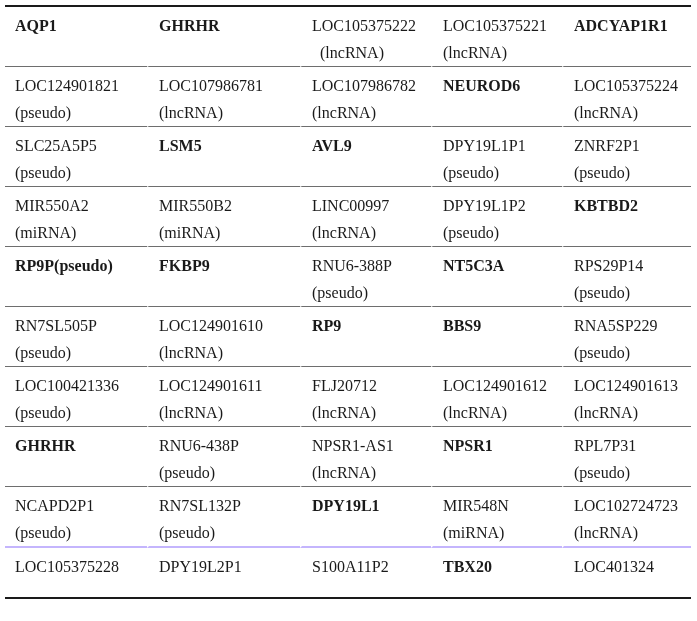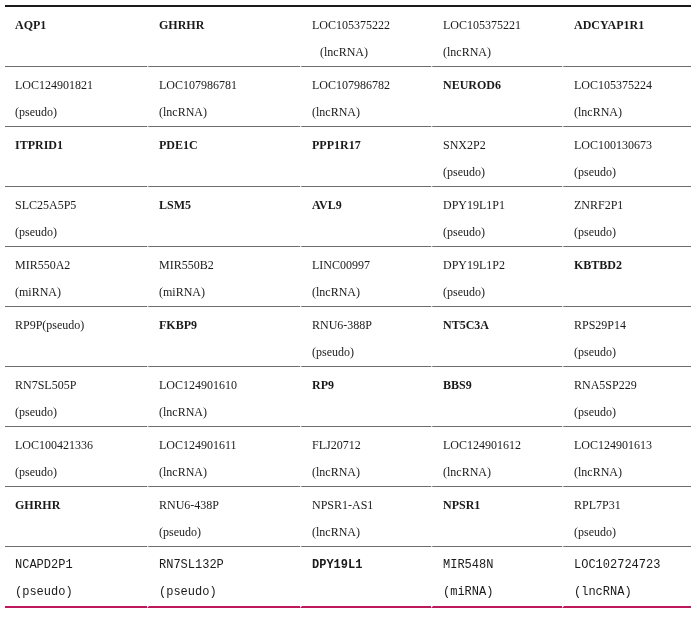--- a/index.html
+++ b/index.html
@@ -28,46 +28,46 @@
     }
     .gene-table col.c0 { width: 142px; }
     .gene-table col.c1 { width: 153px; }
     .gene-table col.c2 { width: 131px; }
     .gene-table col.c3 { width: 131px; }
     .gene-table col.c4 { width: 129px; }
     .gene-table td {
       vertical-align: top;
       padding: 5px 3px 0 10px;
       height: 49px;
-      font-size: 12px;
+      font-size: 16px;
       line-height: 27px;
       border-bottom: 1px solid #6e6e6e;
       white-space: nowrap;
       box-sizing: border-box;
     }
     .gene-table td + td {
       border-left: 2px solid #ffffff;
     }
     .gene-table tr:last-child td {
       border-bottom: none;
     }
     .gene-table tr.pre-last td {
-      border-bottom: 2px solid #be185d;
-      font-family: Liberation Mono, monospace;
+      border-bottom: 2px solid #c4b5fd;
     }
     .gene-table td.bold .name {
       font-weight: bold;
     }
     .gene-table td .name,
     .gene-table td .type {
       display: block;
     }
     .gene-table td.inline .name,
     .gene-table td.inline .type {
       display: inline;
+      font-weight: bold;
     }
     .gene-table td.indent-type .type {
       padding-left: 8px;
     }
   </style>
 </head>
 <body>
 
 <table class="gene-table">
   <colgroup>
@@ -117,42 +117,20 @@
       <td class="bold">
           <span class="name">NEUROD6</span>
           <span class="type"></span>
         </td>
       <td>
           <span class="name">LOC105375224</span>
           <span class="type">(lncRNA)</span>
         </td>
     </tr>
     <tr>
-      <td class="bold">
-          <span class="name">ITPRID1</span>
-          <span class="type"></span>
-        </td>
-      <td class="bold">
-          <span class="name">PDE1C</span>
-          <span class="type"></span>
-        </td>
-      <td class="bold">
-          <span class="name">PPP1R17</span>
-          <span class="type"></span>
-        </td>
-      <td>
-          <span class="name">SNX2P2</span>
-          <span class="type">(pseudo)</span>
-        </td>
-      <td>
-          <span class="name">LOC100130673</span>
-          <span class="type">(pseudo)</span>
-        </td>
-    </tr>
-    <tr>
       <td>
           <span class="name">SLC25A5P5</span>
           <span class="type">(pseudo)</span>
         </td>
       <td class="bold">
           <span class="name">LSM5</span>
           <span class="type"></span>
         </td>
       <td class="bold">
           <span class="name">AVL9</span>

